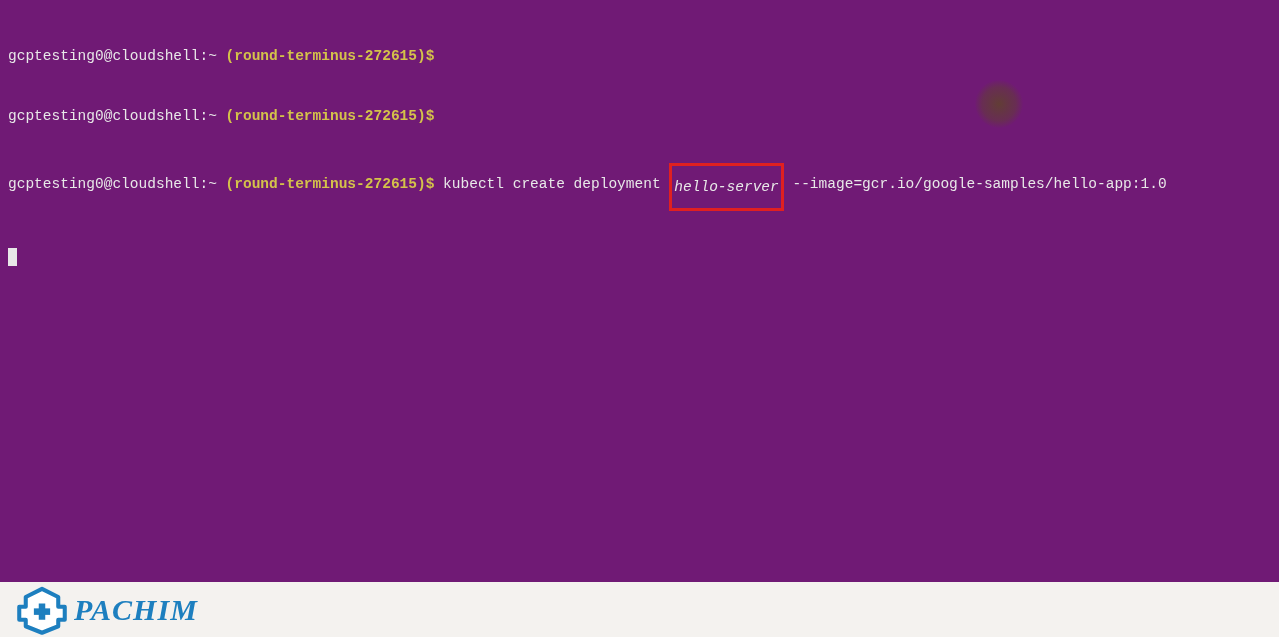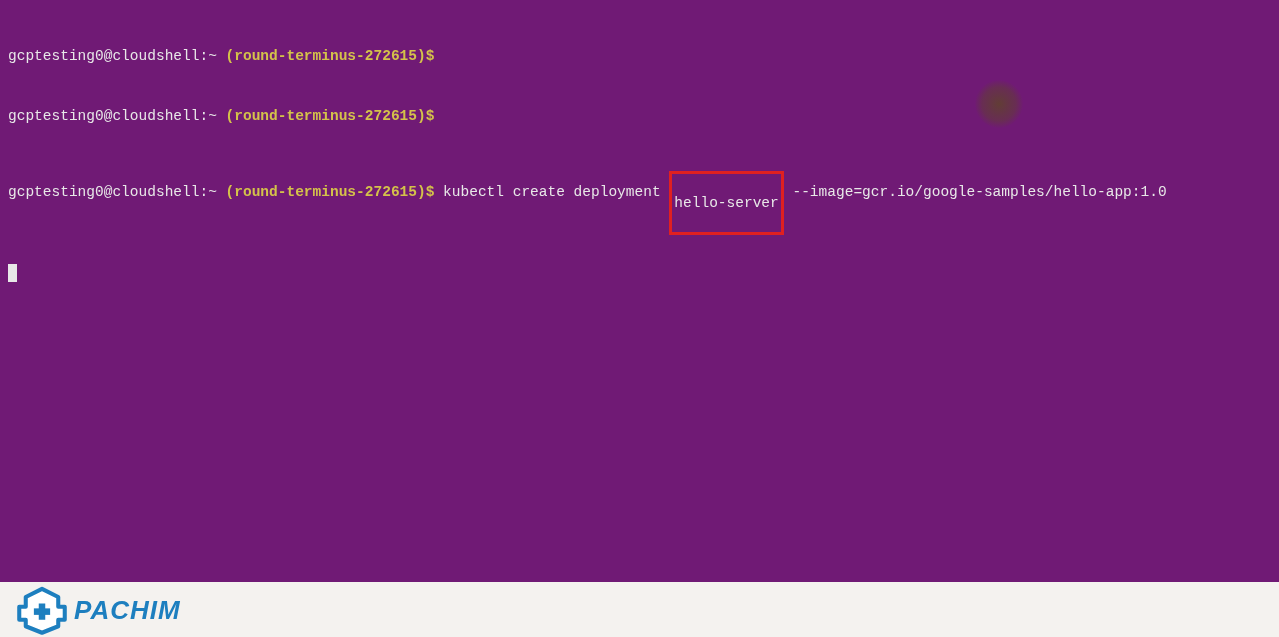--- a/index.html
+++ b/index.html
@@ -20,26 +20,27 @@
     white-space: pre;
   }
   .line { display: block; }
   .user { color: #e8e8e8; }
   .path { color: #e8e8e8; }
   .project { color: #d4c24a; font-weight: bold; }
   .dollar { color: #d4c24a; font-weight: bold; }
   .cmd { color: #e8e8e8; }
   .hl {
     border: 3px solid #e02020;
-    padding: 16px 2px;
+    padding: 8px 2px;
     display: inline-block;
     line-height: 26px;
     margin-top: -6px;
     position: relative;
-    top: 11px;
+    top: 3px;
+    font-style: italic;
   }
   .cursor {
     display: inline-block;
     width: 9px; height: 18px;
     background: #e8e8e8;
     vertical-align: text-bottom;
   }
   .cursor-dot {
     position: absolute;
     width: 48px; height: 48px;
@@ -57,23 +58,23 @@
     align-items: center;
   }
   .logo {
     display: flex;
     align-items: center;
     margin-left: 16px;
     gap: 6px;
   }
   .logo-icon { width: 52px; height: 52px; }
   .logo-text {
-    font-family: Liberation Sans, sans-serif;
+    font-family: Liberation Serif, serif;
     font-weight: 900;
-    font-size: 26px;
+    font-size: 30px;
     letter-spacing: 1px;
     font-style: italic;
     color: #1d7fbf;
   }
 </style>
 </head>
 <body>
 
 <div class="terminal">
   <span class="line"><span class="user">gcptesting0@cloudshell</span><span>:</span><span class="path">~</span><span> </span><span class="project">(</span><span class="project">round-terminus-272615</span><span class="project">)</span><span class="dollar">$</span></span>

